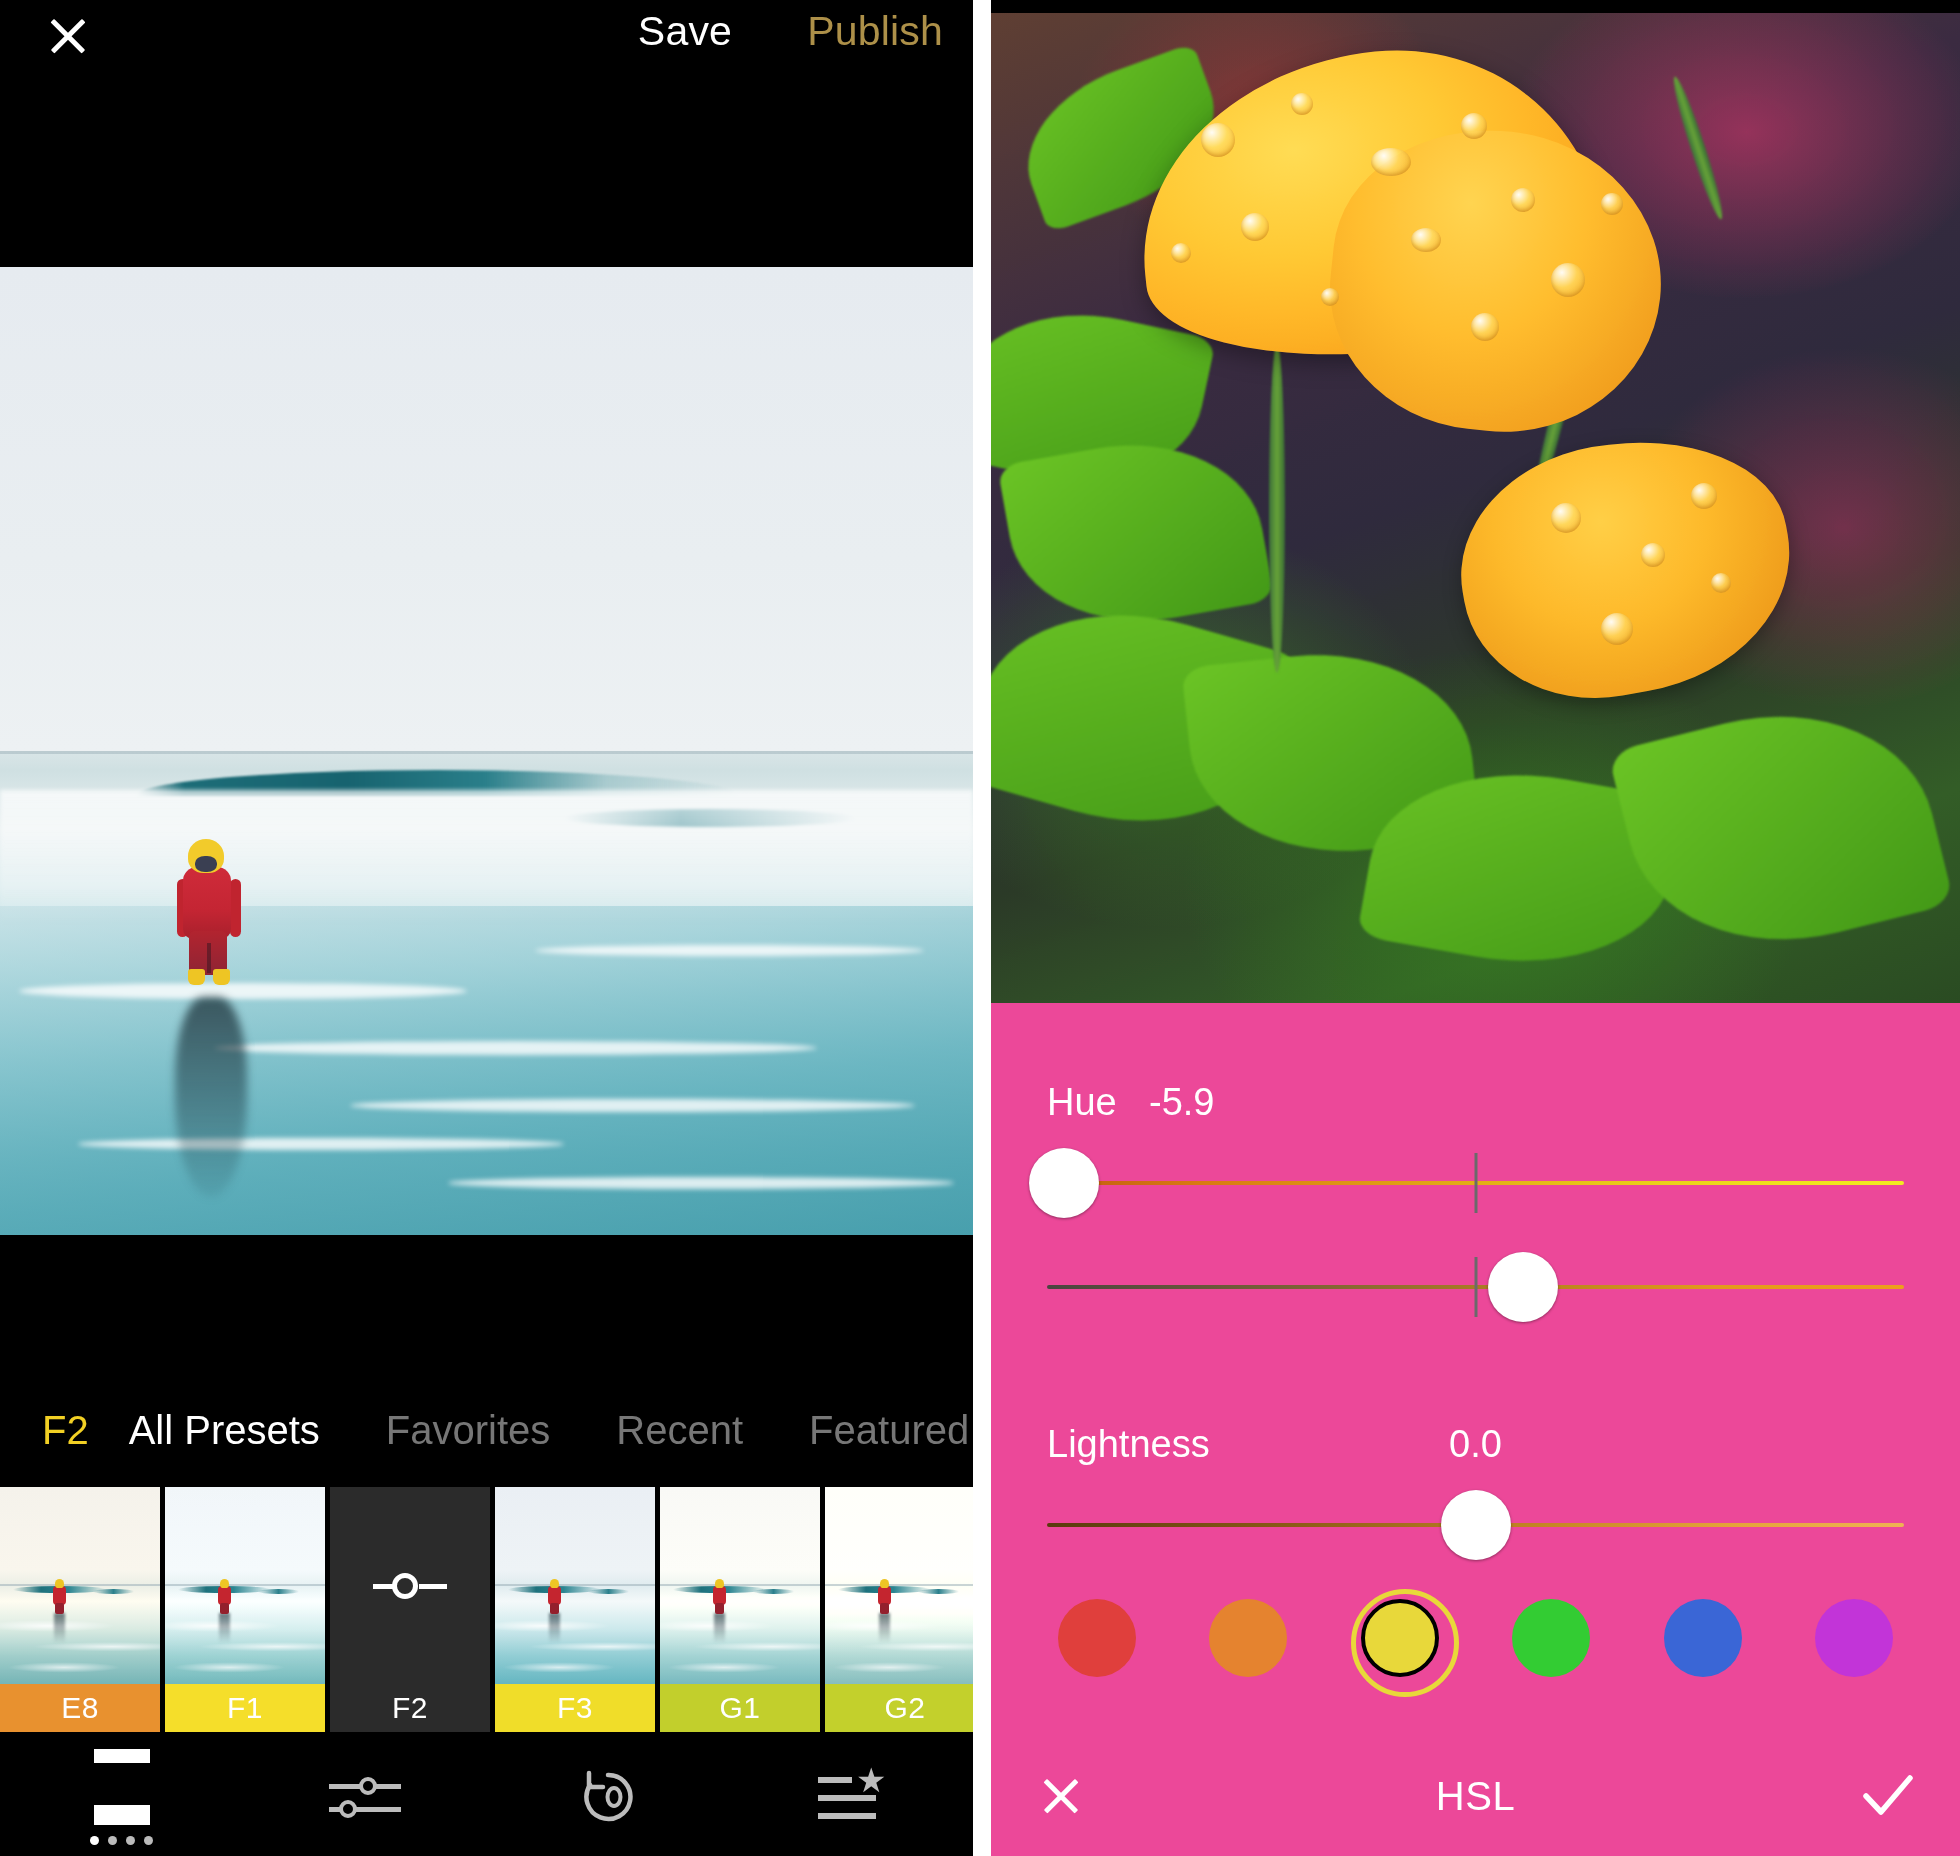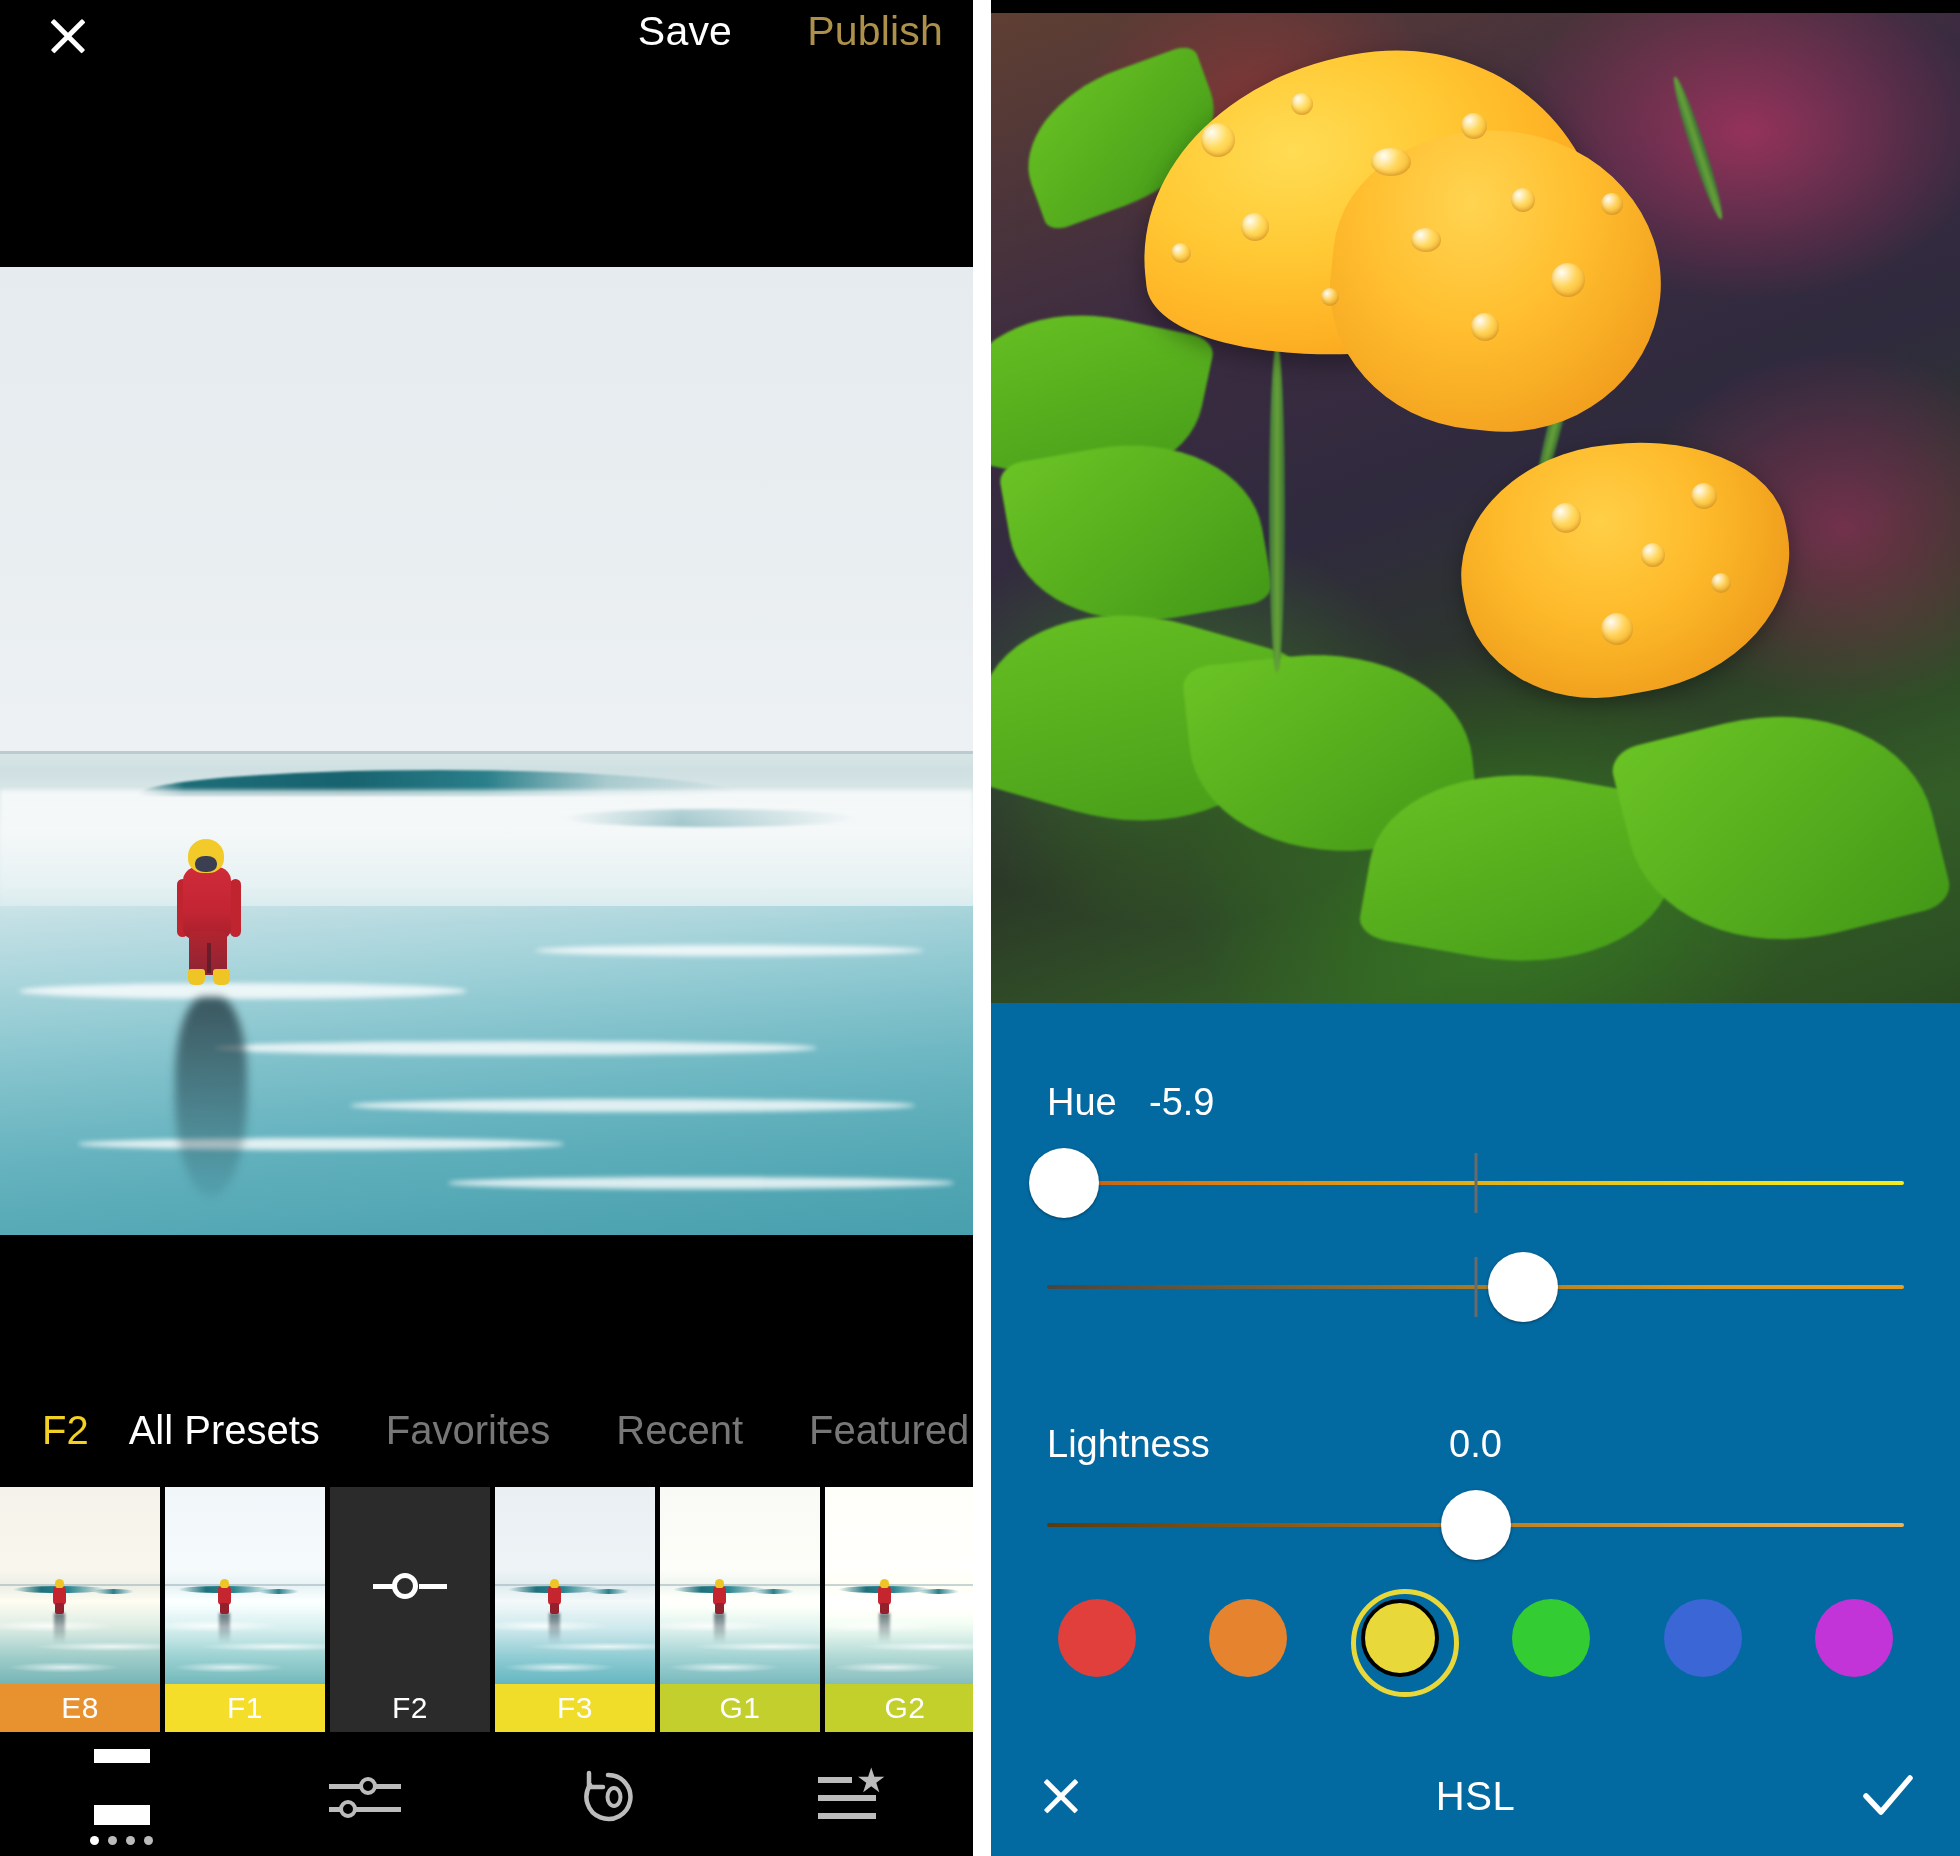--- a/index.html
+++ b/index.html
@@ -312,21 +312,21 @@
   }
   .drop {
     position: absolute; border-radius: 50%;
     background: radial-gradient(circle at 32% 28%, rgba(255,255,255,.95), rgba(255,226,120,.6) 45%, rgba(220,150,30,.45) 100%);
     box-shadow: inset 0 -2px 4px rgba(180,110,20,.5);
   }
 
   
   .hsl-panel {
     position: absolute; left: 0; top: 1003px; width: 969px; height: 853px;
-    background: #0369a1;
+    background: #ec4899;
   }
   .slider-block { position: absolute; left: 0; width: 969px; }
   .sb-hue   { top: 78px;  }
   .sb-sat   { top: 234px; }
   .sb-light { top: 400px; margin-top: 20px; }
 
   .sb-head {
     position: relative; height: 52px; padding: 0 56px;
   }
   .sb-label {

